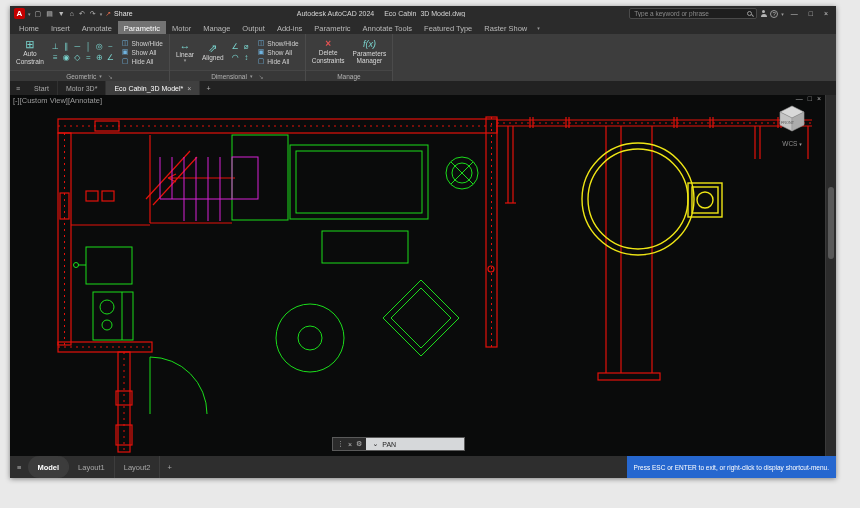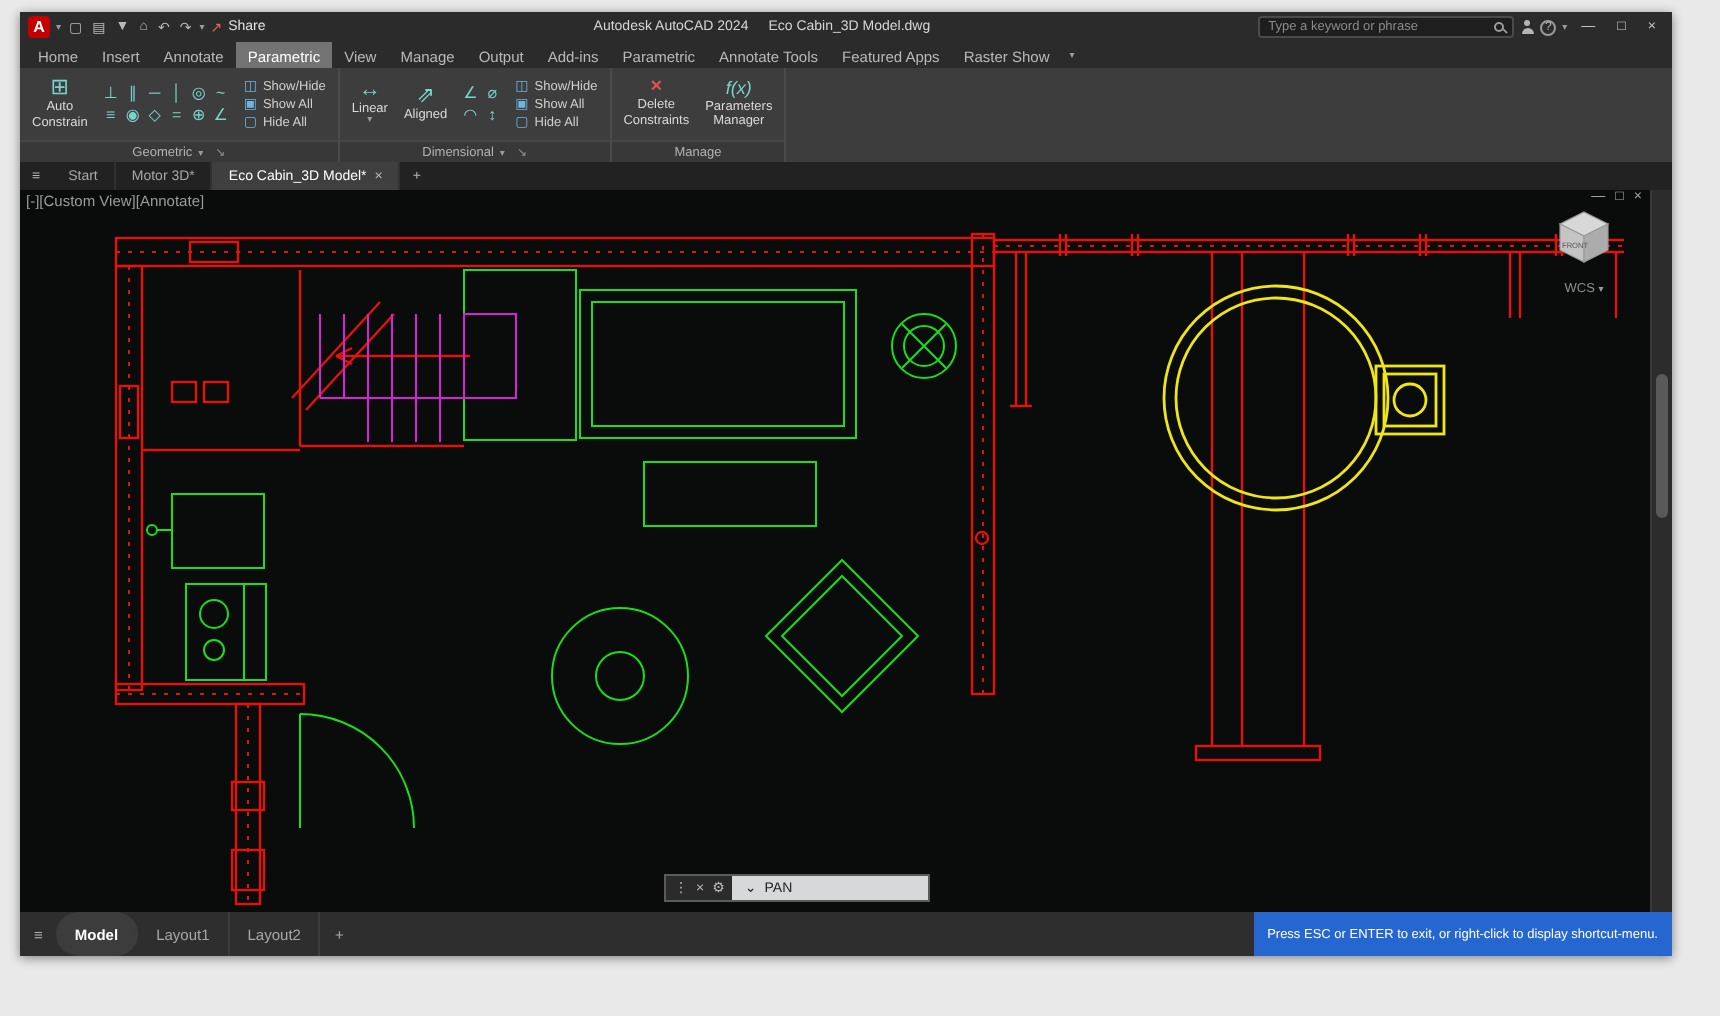--- a/index.html
+++ b/index.html
@@ -139,27 +139,27 @@
     <span class="winbtn">—</span>
     <span class="winbtn">□</span>
     <span class="winbtn">×</span>
   </div>
 
   <div class="tabrow">
     <span class="rtab">Home</span>
     <span class="rtab">Insert</span>
     <span class="rtab">Annotate</span>
     <span class="rtab active">Parametric</span>
-    <span class="rtab">View</span>
+    <span class="rtab">Motor</span>
     <span class="rtab">Manage</span>
     <span class="rtab">Output</span>
     <span class="rtab">Add-ins</span>
     <span class="rtab">Parametric</span>
     <span class="rtab">Annotate Tools</span>
-    <span class="rtab">Featured Apps</span>
+    <span class="rtab">Featured Type</span>
     <span class="rtab">Raster Show</span>
     <span class="end caret">▾</span>
   </div>
 
   <div class="ribbon">
     <div class="panel">
       <div class="panel-body">
         <div class="btn-big">
           <span class="bicon">⊞</span>
           <span>Auto</span>

